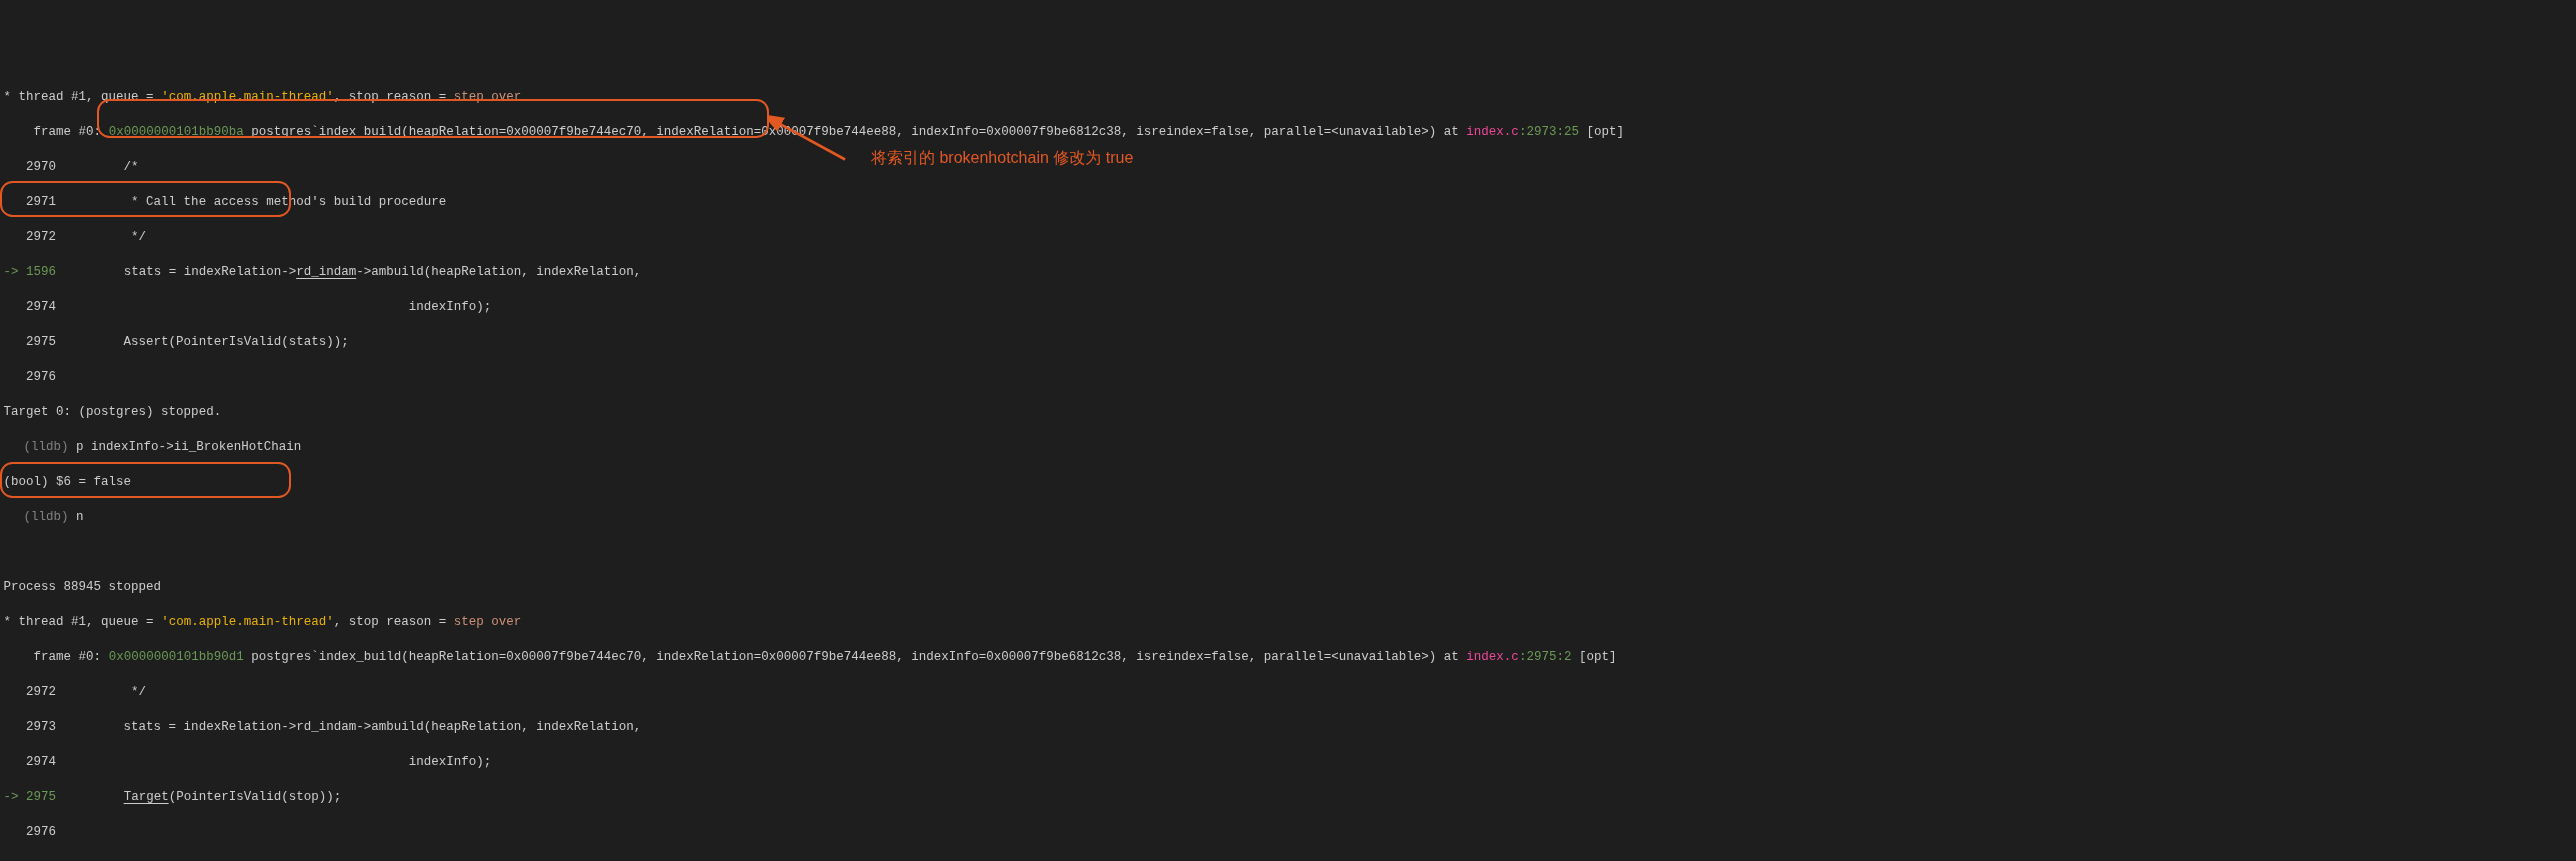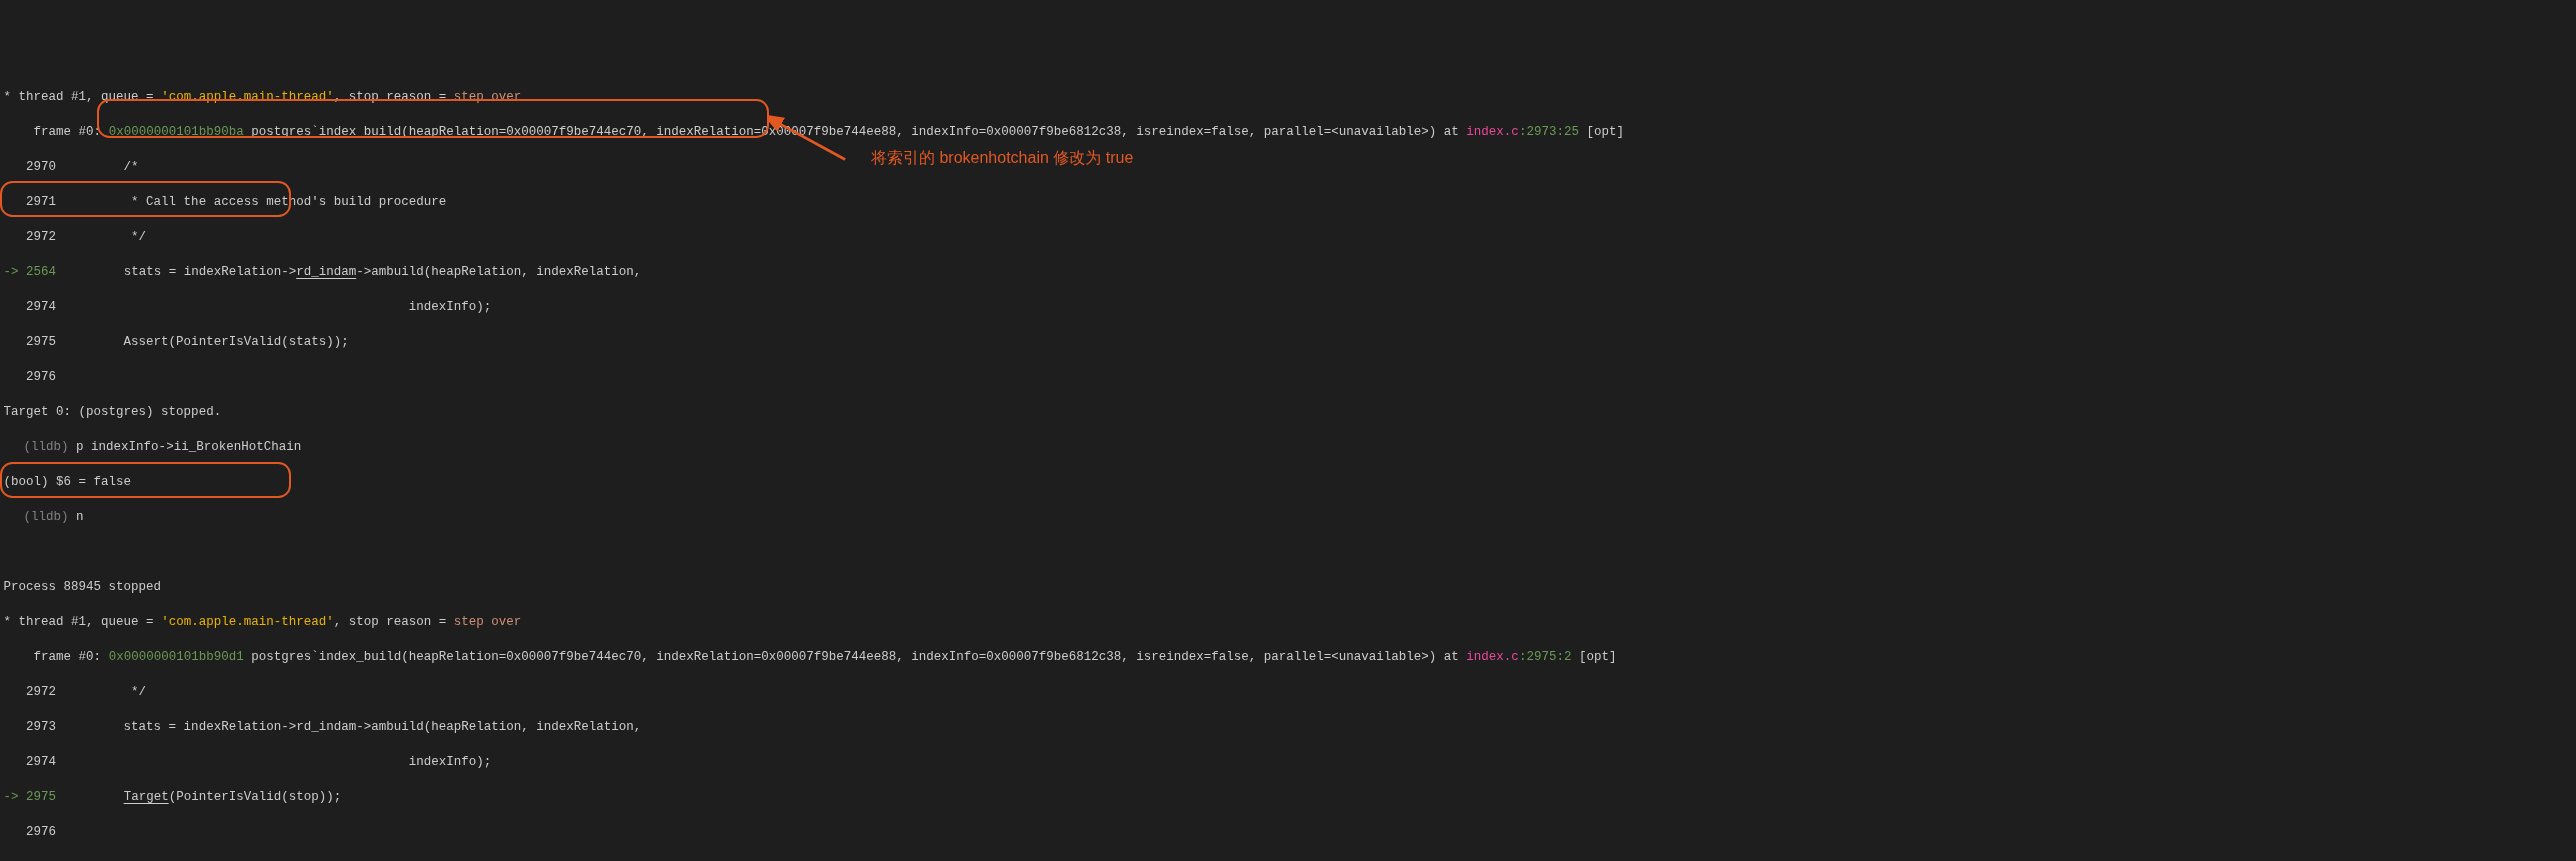--- a/index.html
+++ b/index.html
@@ -44,21 +44,21 @@
 <body>
 
 
 
 
 <div class="line"><span>* thread #1, queue = </span><span class="kw-yellow">'com.apple.main-thread'</span><span>, stop reason = </span><span class="kw-orange">step over</span></div>
 <div class="line"><span>    frame #0: </span><span class="kw-green">0x0000000101bb90ba</span><span> postgres`index_build(heapRelation=0x00007f9be744ec70, indexRelation=0x00007f9be744ee88, indexInfo=0x00007f9be6812c38, isreindex=false, parallel=&lt;unavailable&gt;) at </span><span class="kw-cyan">index.c</span><span class="kw-green">:2973:25</span><span> [opt]</span></div>
 <div class="line">   2970         /*</div>
 <div class="line">   2971          * Call the access method's build procedure</div>
 <div class="line">   2972          */</div>
-<div class="line"><span class="kw-green">-&gt; </span><span class="kw-green">2564</span><span>         stats = indexRelation-&gt;</span><span class="underline">rd_indam</span><span>-&gt;ambuild(heapRelation, indexRelation,</span></div>
+<div class="line"><span class="kw-green">-&gt; </span><span class="kw-green">1596</span><span>         stats = indexRelation-&gt;</span><span class="underline">rd_indam</span><span>-&gt;ambuild(heapRelation, indexRelation,</span></div>
 <div class="line">   2974                                               indexInfo);</div>
 <div class="line">   2975         Assert(PointerIsValid(stats));</div>
 <div class="line">   2976</div>
 <div class="line">Target 0: (postgres) stopped.</div>
 <div class="line"><span class="kw-gray">(lldb)</span><span> p indexInfo-&gt;ii_BrokenHotChain</span></div>
 <div class="line">(bool) $6 = false</div>
 <div class="line"><span class="kw-gray">(lldb)</span><span> n</span></div>
 
 
 <div class="line">Process 88945 stopped</div>

